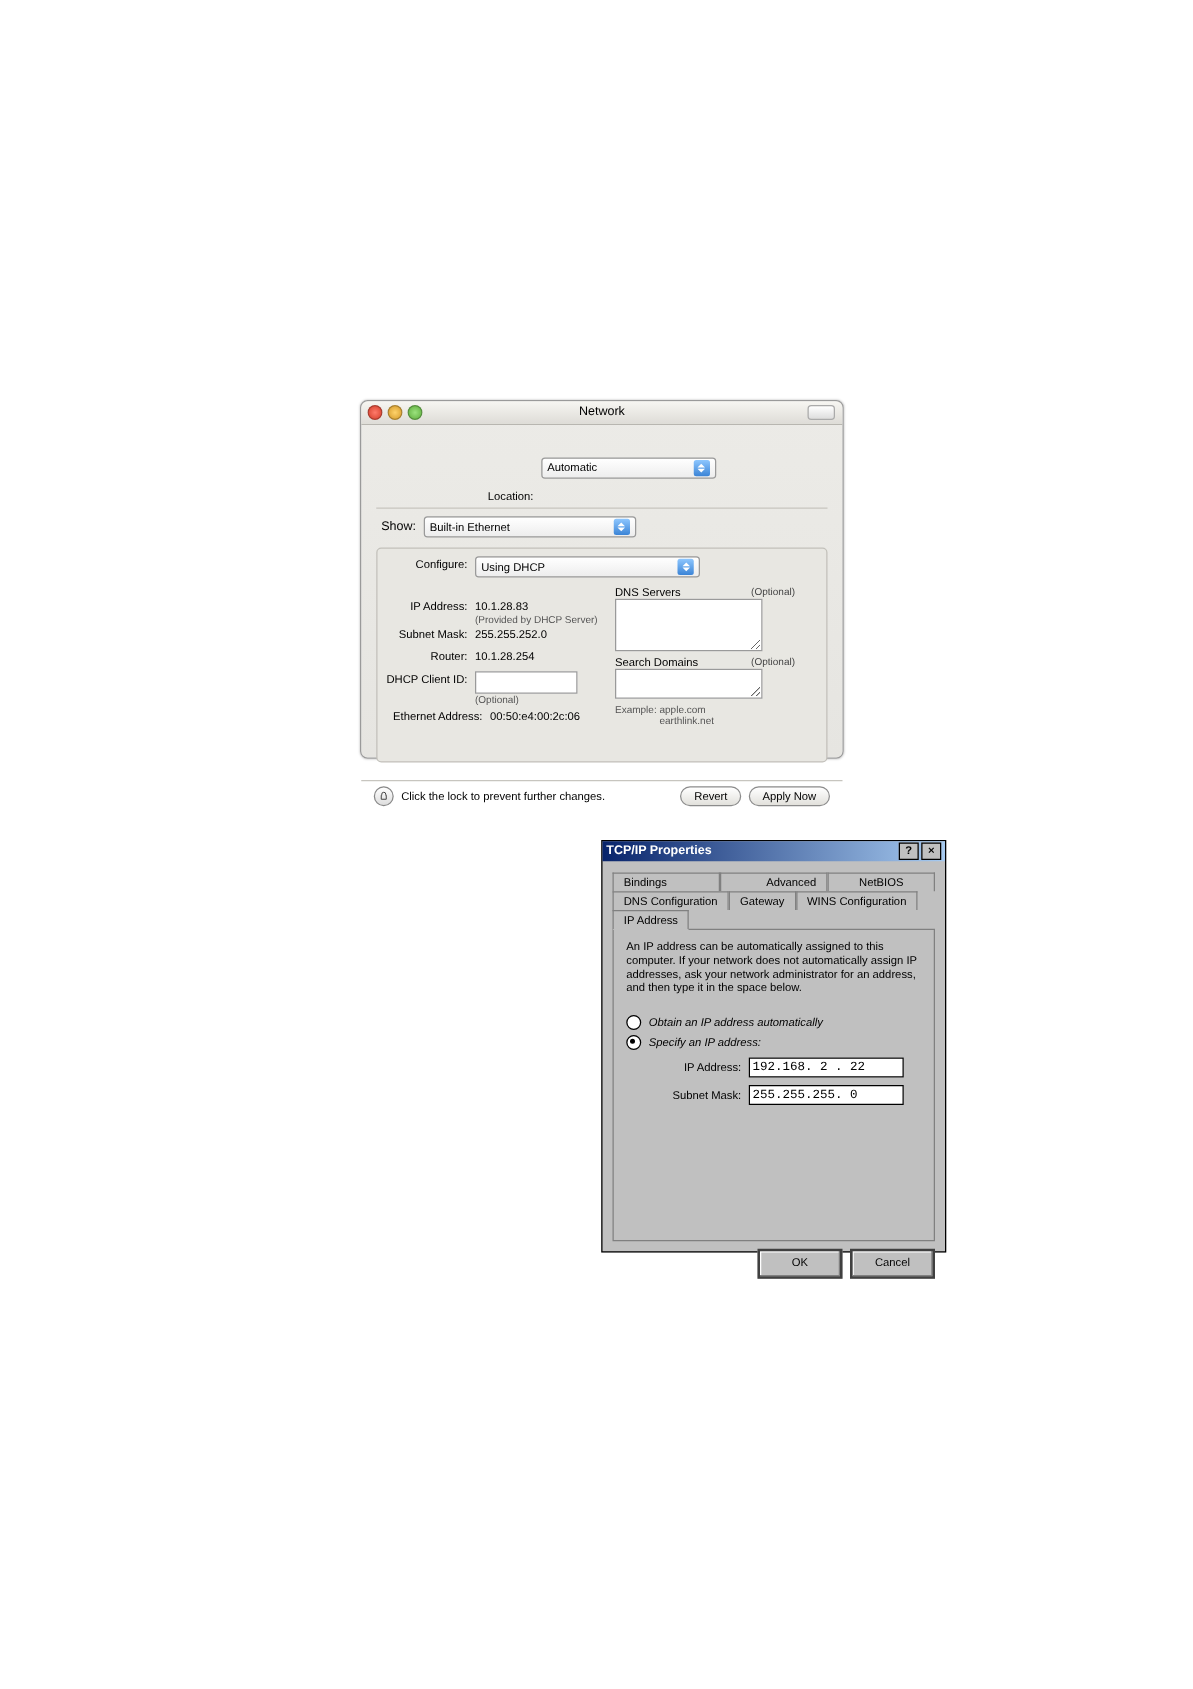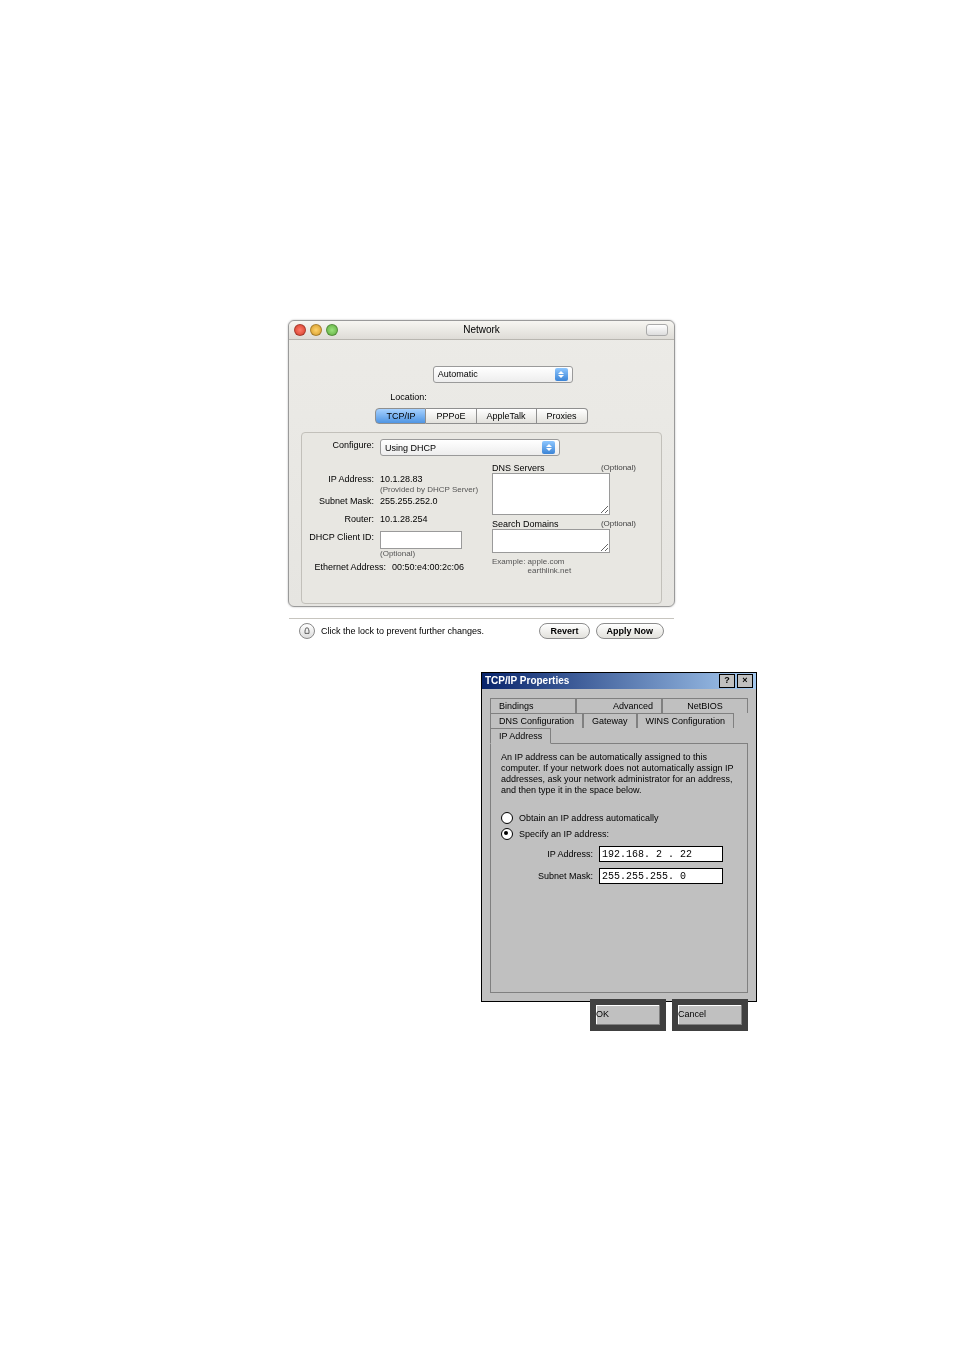--- a/index.html
+++ b/index.html
@@ -50,52 +50,52 @@
   .txtbox{border:1px solid #9a9a9a;background:#fff;width:76px;height:14px;font-size:9px;}
   .dns{border:1px solid #9a9a9a;background:#fff;width:112px;height:36px;}
   .sd{border:1px solid #9a9a9a;background:#fff;width:112px;height:18px;}
   .opt{font-size:8px;color:#444;}
   .footer{display:flex;align-items:center;padding:4px 10px;border-top:1px solid #c7c5bf;}
   .lock{width:14px;height:14px;border:1px solid #888;border-radius:50%;
     display:flex;align-items:center;justify-content:center;margin-right:6px;
     background:linear-gradient(#fff,#ddd);}
   .lock svg{width:8px;height:8px;}
   .pushbtn{font-size:9px;padding:2px 10px;border:1px solid #8c8c8c;
-    border-radius:10px;background:linear-gradient(#fff,#e2e1dc);cursor:default;font-weight:bold;
+    border-radius:10px;background:linear-gradient(#fff,#e2e1dc);cursor:default;
     }
   .pushbtn+.pushbtn{margin-left:6px;}
   
   .win{position:absolute;left:481px;top:672px;width:274px;height:328px;
     background:#c0c0c0;border:1px solid #000;font-family:"Tahoma",sans-serif;}
   .win-title{height:16px;background:linear-gradient(90deg,#08246b,#a6caf0);
     color:#fff;font-size:10px;font-weight:bold;line-height:16px;padding:0 3px;
     display:flex;align-items:center;}
   .win-title .spacer{flex:1;}
   .win-title .btn{width:14px;height:12px;border:1px solid #000;background:#c0c0c0;
     color:#000;font-size:9px;line-height:10px;text-align:center;margin-left:2px;}
   .win-body{padding:8px 8px 6px;}
   .wt{display:flex;flex-wrap:wrap;margin-bottom:0;}
   .wtab{font-size:9px;padding:2px 8px;border:1px solid #808080;border-bottom:none;
     background:#c0c0c0;position:relative;top:1px;cursor:default;white-space:nowrap;}
   .wtab.active{background:#c0c0c0;z-index:2;border-bottom:1px solid #c0c0c0;}
   .wpanel{border:1px solid #808080;background:#c0c0c0;padding:8px 10px;height:232px;
     position:relative;}
   .winfo{font-size:9px;line-height:11px;margin-bottom:16px;}
-  .radio{display:flex;align-items:center;font-size:9px;margin:4px 0;}
+  .radio{display:flex;align-items:center;font-size:9px;margin:4px 0;font-style:italic;}
   .radio .dot{width:10px;height:10px;border:1px solid #000;border-radius:50%;
     margin-right:6px;background:#fff;position:relative;}
   .radio.sel .dot::after{content:"";position:absolute;left:2px;top:2px;width:4px;
     height:4px;border-radius:50%;background:#000;}
   .wfld{display:flex;align-items:center;margin:6px 0 0 24px;font-size:9px;}
   .wfld .l{width:68px;text-align:right;margin-right:6px;}
   .wfld input{border:1px solid #000;background:#fff;width:118px;height:14px;
     font-family:"Courier New",monospace;font-size:10px;padding:0 2px;}
   .wbtns{display:flex;justify-content:flex-end;margin-top:6px;}
-  .wbtn{font-size:9px;width:64px;height:20px;border:6px solid #404040;
-    background:#c0c0c0;text-align:left;line-height:18px;margin-left:6px;
+  .wbtn{font-size:9px;width:64px;height:20px;border:2px solid #404040;
+    background:#c0c0c0;text-align:center;line-height:18px;margin-left:6px;
     box-shadow:inset -1px -1px #808080,inset 1px 1px #fff;}
 </style>
 </head>
 <body>
 
 <div class="mac">
   <div class="mac-titlebar">
     <div class="traffic">
       <div class="tl red"></div>
       <div class="tl yel"></div>
@@ -105,25 +105,28 @@
     <div class="mac-toolbar-btn"></div>
   </div>
   <div class="mac-body">
     <div class="mac-row">
       <label>Location:</label>
       <div class="mac-select" style="width:130px">
         <span style="flex:1">Automatic</span>
         <span class="arrow"></span>
       </div>
     </div>
-    <div class="tabs">
-      <div class="tab active">TCP/IP</div>
-      <div class="tab">PPPoE</div>
-      <div class="tab">AppleTalk</div>
-      <div class="tab">Proxies</div>
+    <div class="mac-sub">
+      <div class="mac-sub2" style="padding:4px 0">
+        <label style="margin-left:4px">Show:</label>
+        <div class="mac-select" style="width:160px;margin-left:6px">
+          <span style="flex:1">Built-in Ethernet</span>
+          <span class="arrow"></span>
+        </div>
+      </div>
     </div>
     <div class="panel">
       <div class="field" style="left:0;top:6px">
         <span class="lbl">Configure:</span>
         <div class="mac-select" style="width:170px">
           <span style="flex:1">Using DHCP</span>
           <span class="arrow"></span>
         </div>
       </div>
       <div class="field" style="left:0;top:40px">

